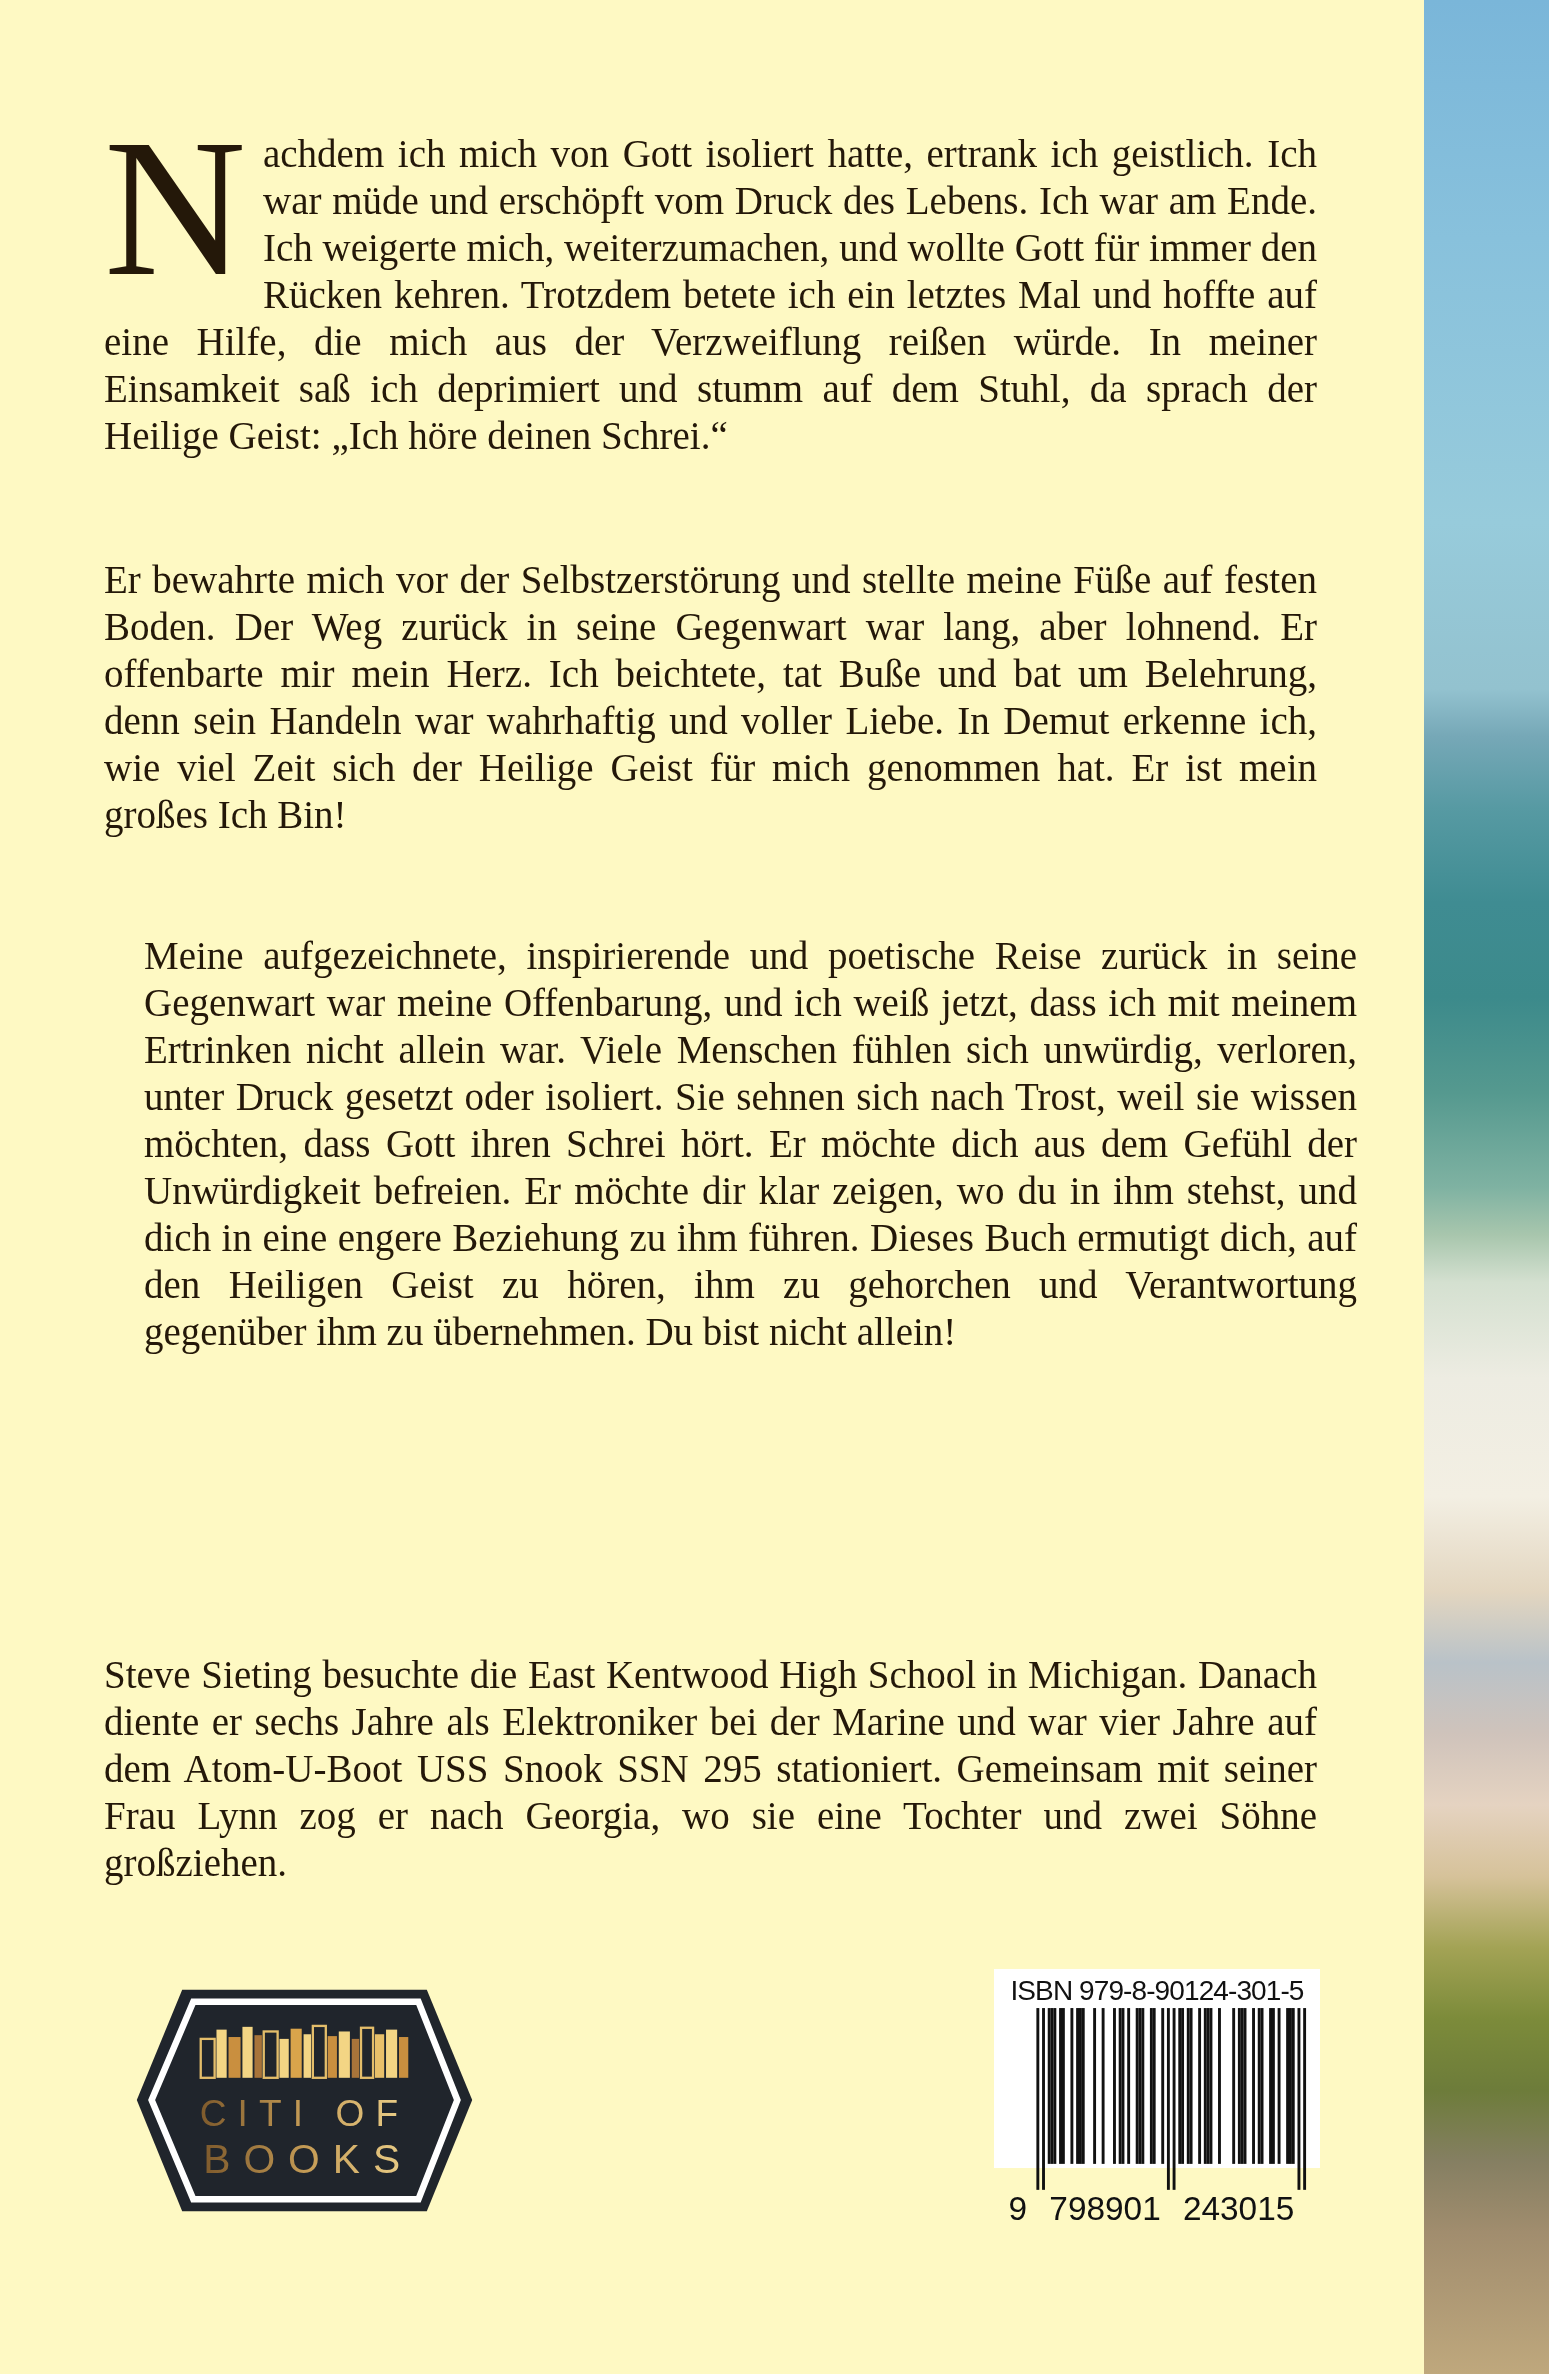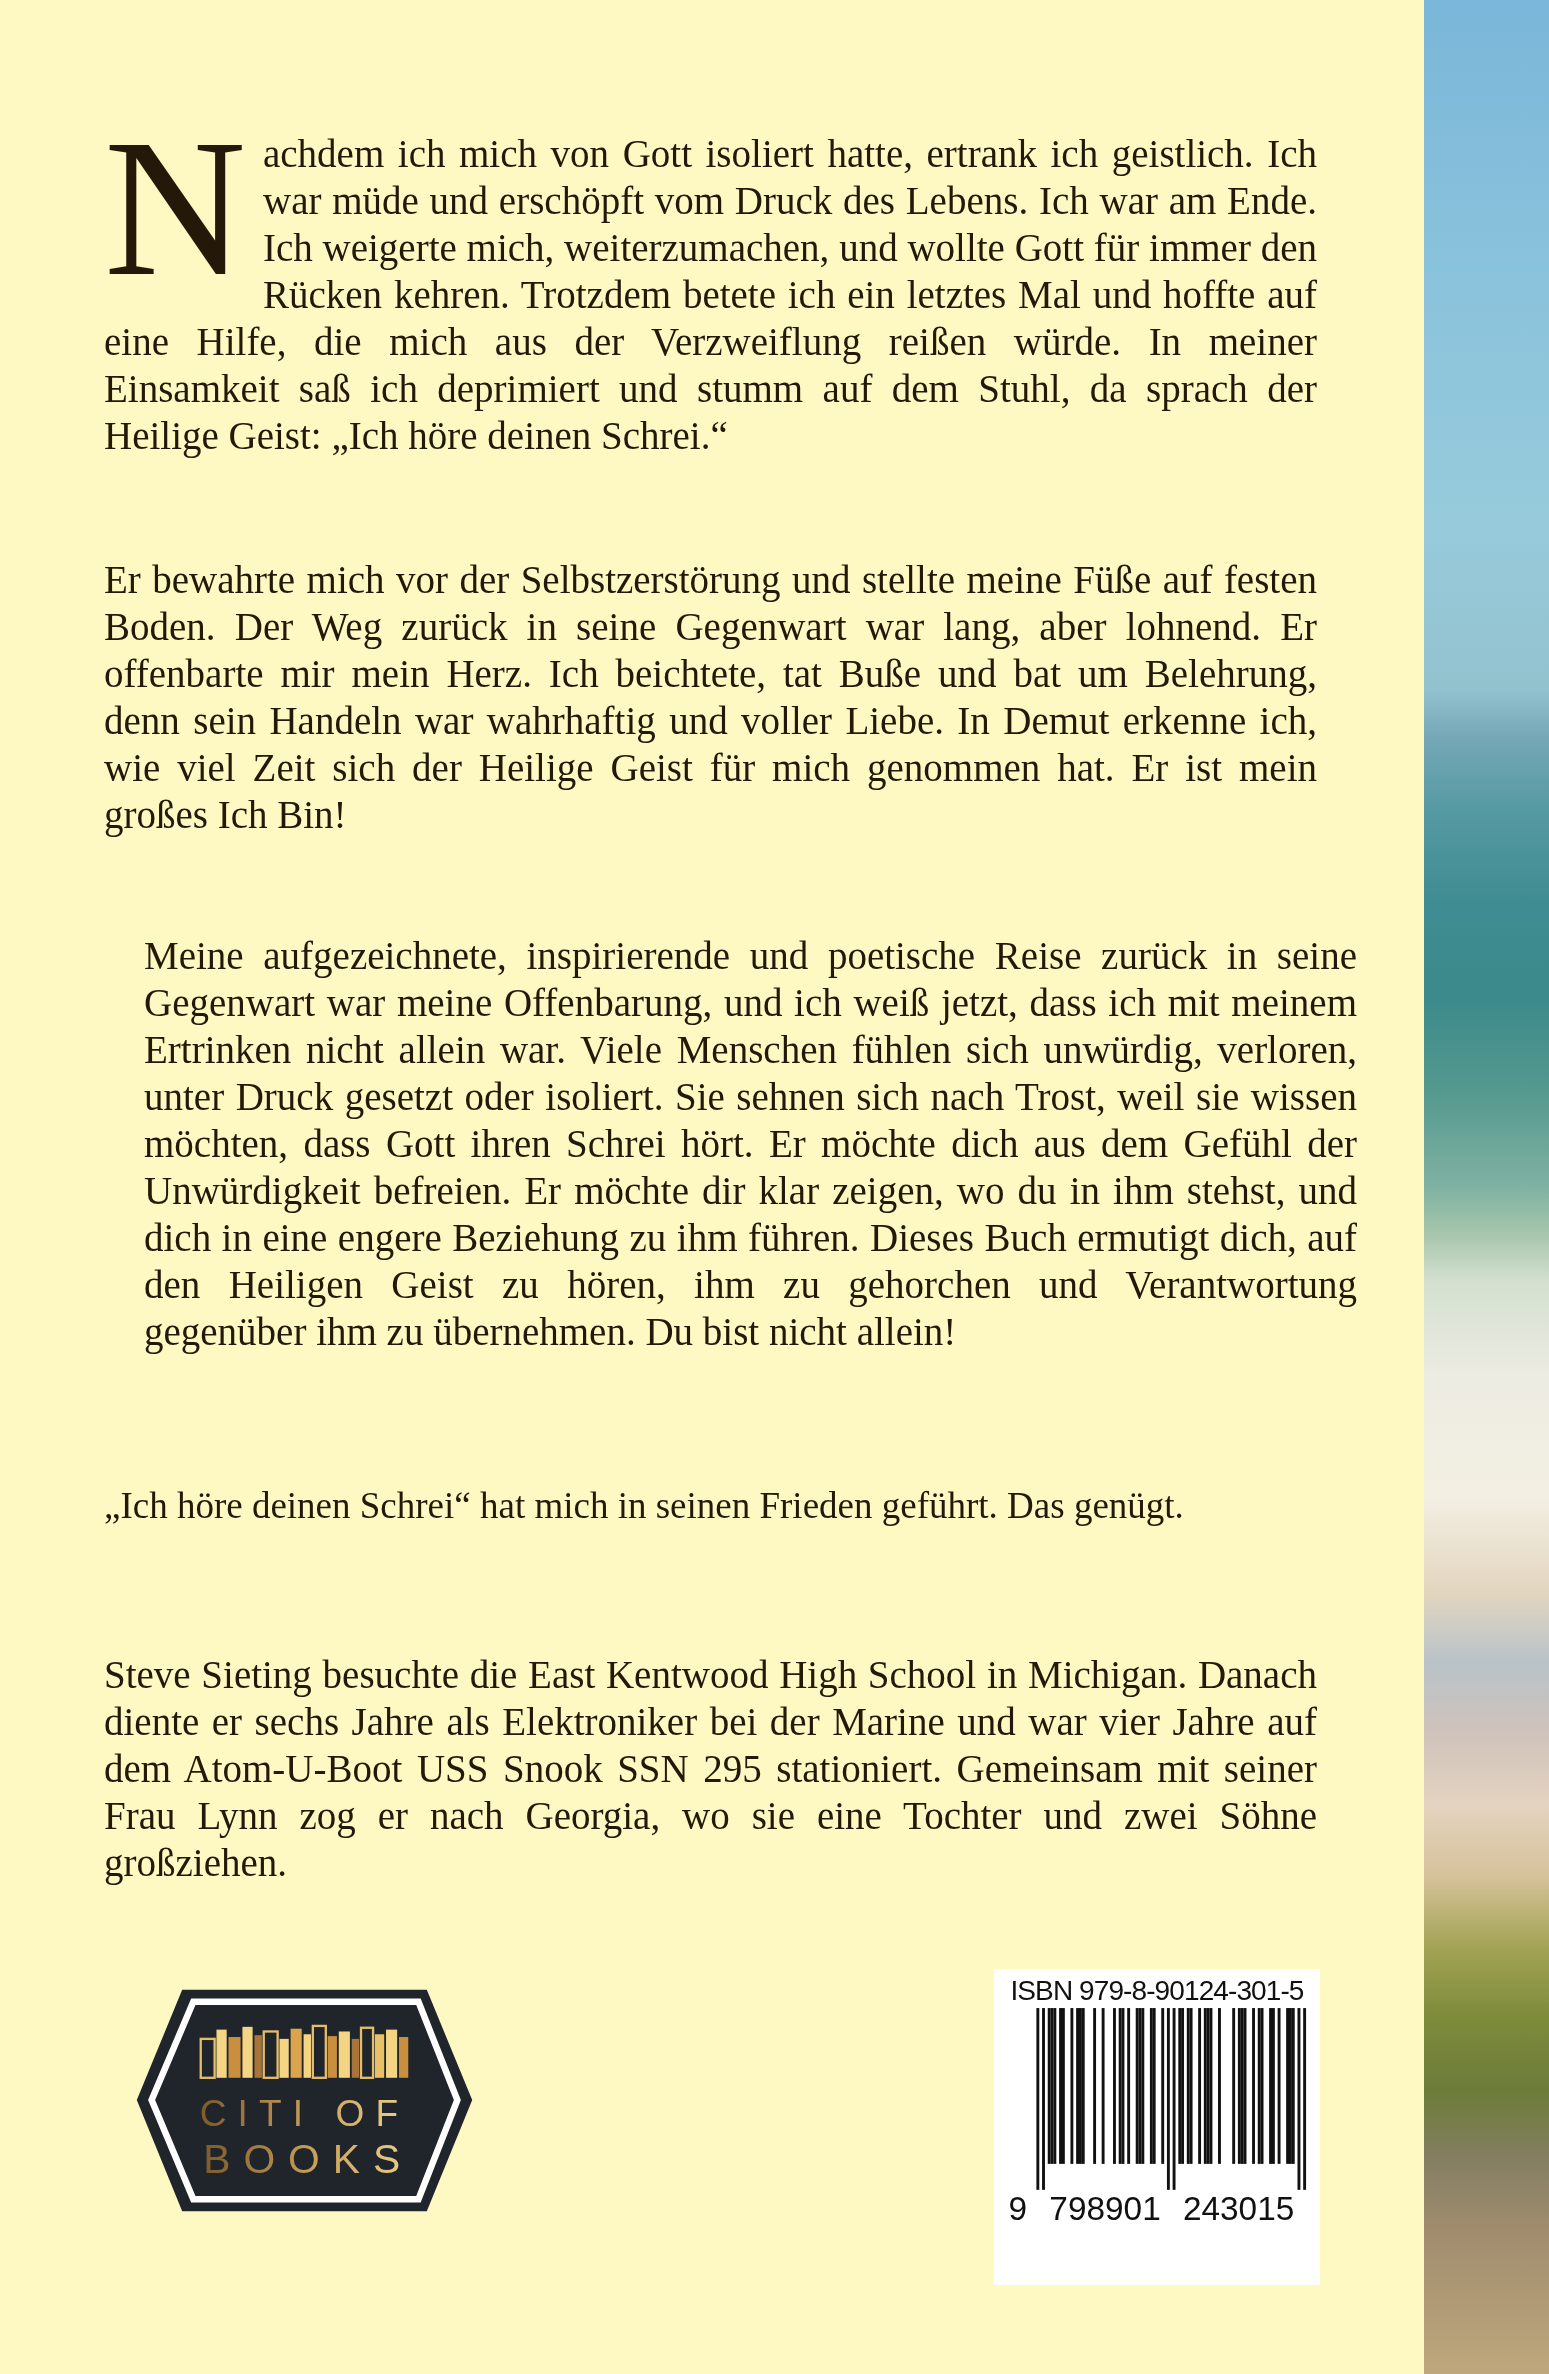--- a/index.html
+++ b/index.html
@@ -27,21 +27,21 @@
   .p3{top:932px;margin-left:40px;}
   .quote{position:absolute;left:104px;top:1482px;width:1243px;margin:0;
         font-size:37px;line-height:47px;color:#241809;white-space:nowrap;}
   .bio{top:1651px;}
 
   
   .logo{position:absolute;left:134px;top:1987px;width:341px;height:227px;}
   .logo svg{display:block;width:341px;height:227px;}
 
   
-  .barcode-box{position:absolute;left:994px;top:1969px;width:326px;height:316px;
+  .barcode-box{position:absolute;left:994px;top:1969px;width:326px;height:199px;
         background:#ffffff;box-sizing:border-box;padding:5.6px 9.3px 0 9.3px;}
   .isbn-label{font-family:"Liberation Sans",sans-serif;font-size:28px;
         letter-spacing:-0.9px;color:#111111;text-align:center;
         white-space:nowrap;line-height:32px;}
   .bars-svg{display:block;width:307px;height:219px;margin-top:1.9px;}
   .bars-svg rect{fill:#111111;}
   .bars-svg text{font-family:"Liberation Sans",sans-serif;font-size:36px;
         fill:#111111;}
 </style>
 </head>
@@ -50,21 +50,20 @@
 <div class="cover">
 
   <div class="photo-strip"></div>
 
   <p class="para p1">Nachdem ich mich von Gott isoliert hatte, ertrank ich geistlich. Ich war müde und erschöpft vom Druck des Lebens. Ich war am Ende. Ich weigerte mich, weiterzumachen, und wollte Gott für immer den Rücken kehren. Trotzdem betete ich ein letztes Mal und hoffte auf eine Hilfe, die mich aus der Verzweiflung reißen würde. In meiner Einsamkeit saß ich deprimiert und stumm auf dem Stuhl, da sprach der Heilige Geist: „Ich höre deinen Schrei.“</p>
 
   <p class="para p2">Er bewahrte mich vor der Selbstzerstörung und stellte meine Füße auf festen Boden. Der Weg zurück in seine Gegenwart war lang, aber lohnend. Er offenbarte mir mein Herz. Ich beichtete, tat Buße und bat um Belehrung, denn sein Handeln war wahrhaftig und voller Liebe. In Demut erkenne ich, wie viel Zeit sich der Heilige Geist für mich genommen hat. Er ist mein großes Ich Bin!</p>
 
   <p class="para p3">Meine aufgezeichnete, inspirierende und poetische Reise zurück in seine Gegenwart war meine Offenbarung, und ich weiß jetzt, dass ich mit meinem Ertrinken nicht allein war. Viele Menschen fühlen sich unwürdig, verloren, unter Druck gesetzt oder isoliert. Sie sehnen sich nach Trost, weil sie wissen möchten, dass Gott ihren Schrei hört. Er möchte dich aus dem Gefühl der Unwürdigkeit befreien. Er möchte dir klar zeigen, wo du in ihm stehst, und dich in eine engere Beziehung zu ihm führen. Dieses Buch ermutigt dich, auf den Heiligen Geist zu hören, ihm zu gehorchen und Verantwortung gegenüber ihm zu übernehmen. Du bist nicht allein!</p>
 
-  <p class="quote">„Ich höre deinen Schrei“ hat mich in seinen Frieden geführt. Das genügt.</p>
 
   <p class="para bio">Steve Sieting besuchte die East Kentwood High School in Michigan. Danach diente er sechs Jahre als Elektroniker bei der Marine und war vier Jahre auf dem Atom-U-Boot USS Snook SSN 295 stationiert. Gemeinsam mit seiner Frau Lynn zog er nach Georgia, wo sie eine Tochter und zwei Söhne großziehen.</p>
 
   <div class="logo">
     <svg viewBox="0 0 368 245">
       <defs>
         <linearGradient id="gold" x1="0" y1="0" x2="1" y2="0">
           <stop offset="0" stop-color="#7e5a2c"></stop>
           <stop offset="0.5" stop-color="#c59c56"></stop>
           <stop offset="1" stop-color="#ecd08a"></stop>

